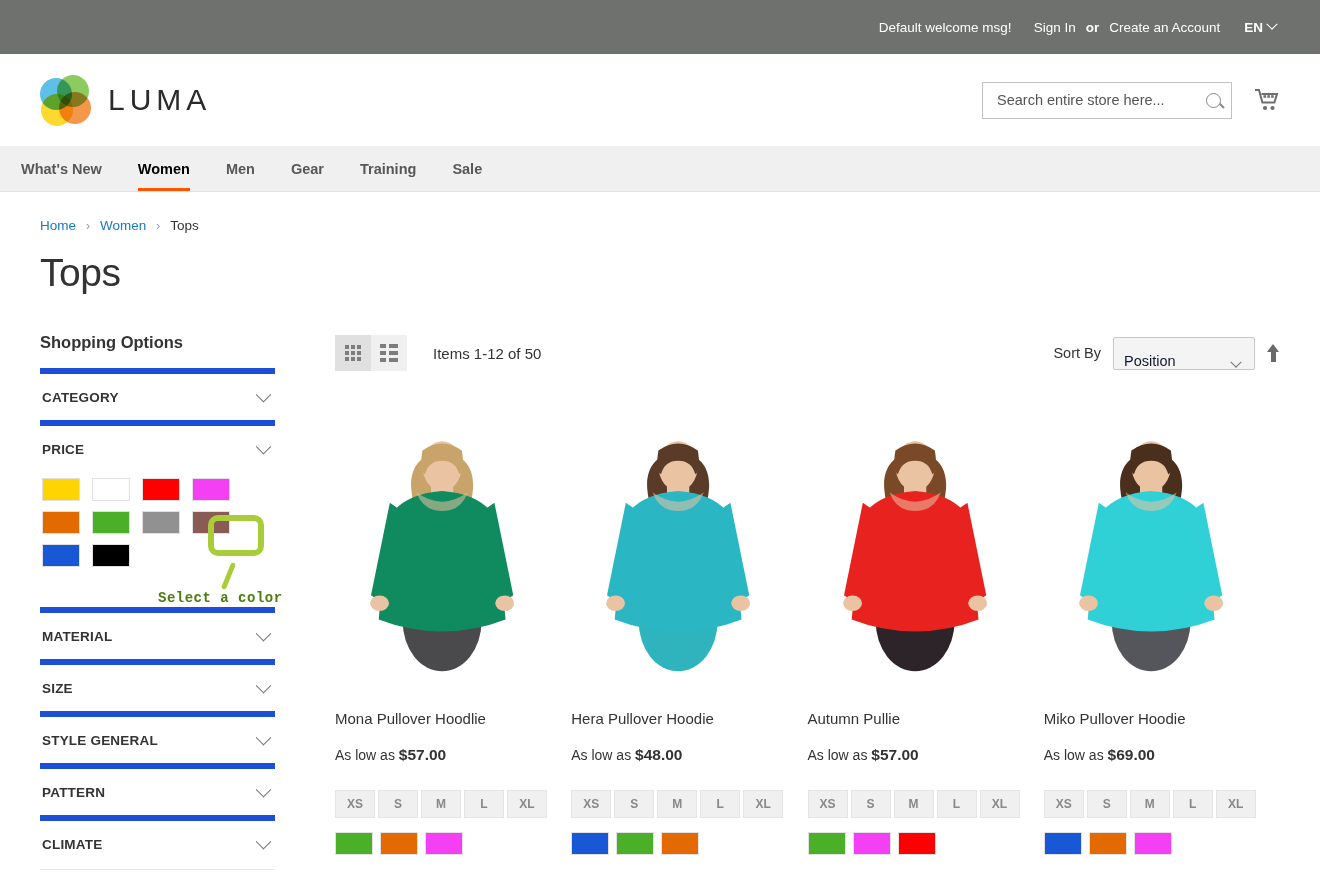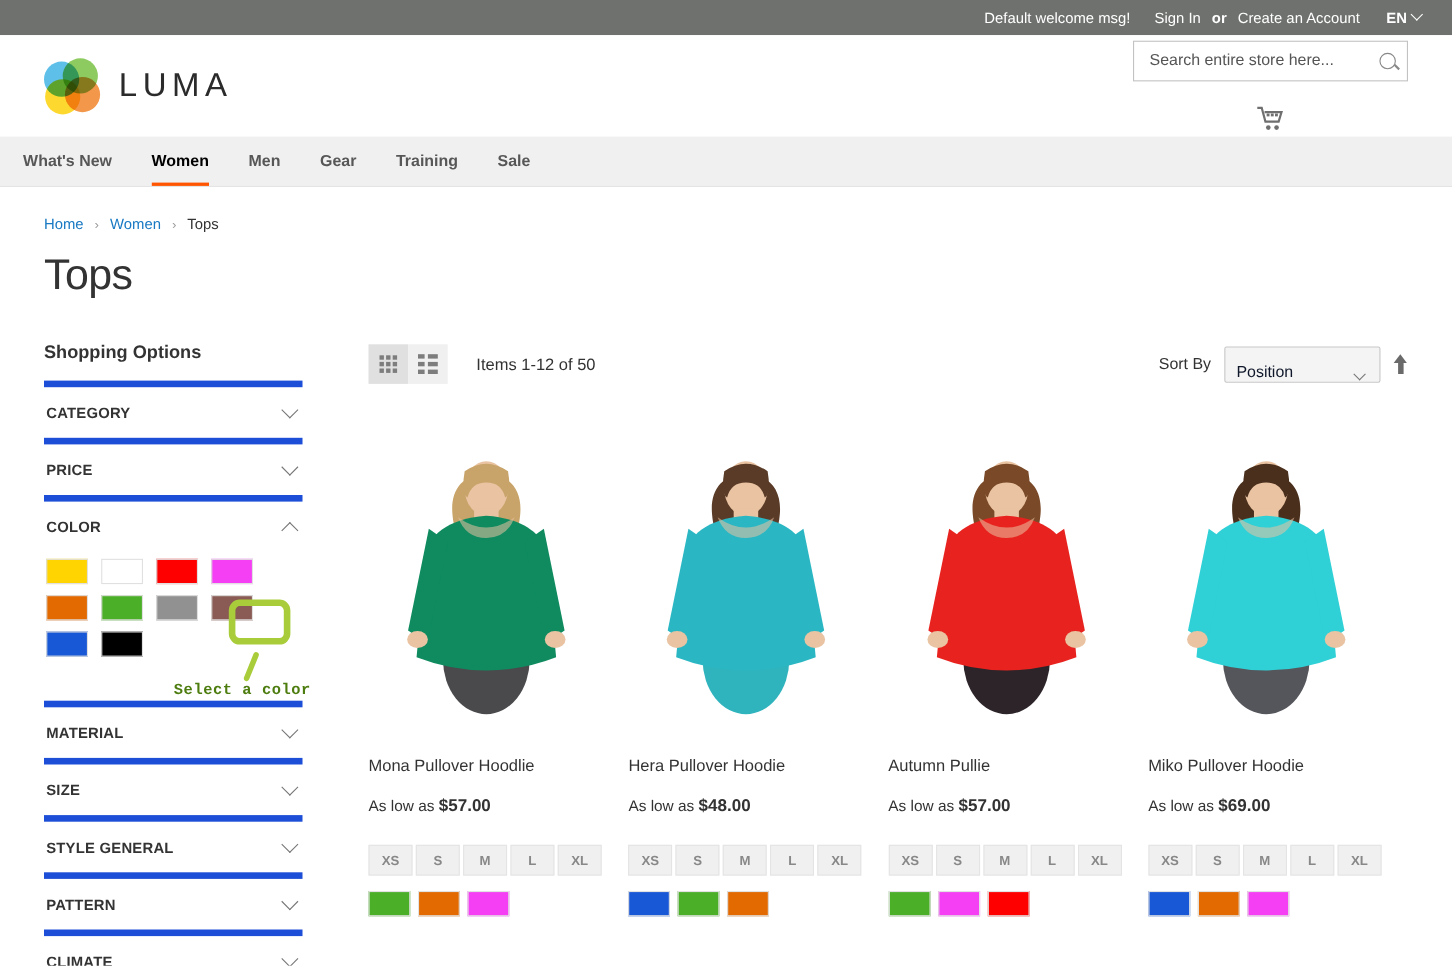--- a/index.html
+++ b/index.html
@@ -6,23 +6,23 @@
   html, body { margin:0; padding:0; }
   body {
     width:1320px; height:878px; overflow:hidden;
     font-family:"Liberation Sans", sans-serif;
     color:#333; background:#fff;
     -webkit-font-smoothing:antialiased;
   }
 
   
   .top-panel {
-    height:32px; background:#6e716e; color:#fff;
+    height:54px; background:#6e716e; color:#fff;
     display:flex; align-items:center; justify-content:flex-end;
-    padding-right:28px; font-size:13.5px;
+    padding-right:44px; font-size:13.5px;
   }
   .top-panel .welcome { margin-right:22px; }
   .top-panel a { color:#fff; text-decoration:none; }
   .top-panel .sep { margin:18px 10px;font-weight:bold; }
   .lang { margin-left:24px; display:flex; align-items:center; gap:5px;font-weight:bold; }
   .chev-sm { display:inline-block; width:8px; height:8px;
     border-right:1.4px solid #fff; border-bottom:1.4px solid #fff;
     transform:rotate(45deg) translate(-2px,-2px); }
 
   
@@ -39,21 +39,21 @@
   .lc-blue   { left:0;  top:3px;  background:#41b4e6; }
   .lc-green  { left:17px; top:0;   background:#79c143; }
   .lc-orange { left:19px; top:17px; background:#f1852a; }
   .lc-yellow { left:1px; top:19px; background:#fdd20a; }
   .logo-hole {
     position:absolute; left:13px; top:13px; width:24px; height:24px;
     border-radius:50%; background:#fff; z-index:5;
   }
   .logo-text { font-size:30px; letter-spacing:5px; color:#2b2b2b; font-weight:400; }
 
-  .header-right { margin-left:auto; display:flex; align-items:center; gap:22px;flex-direction:column; }
+  .header-right { margin-left:auto; display:flex; align-items:center; gap:22px; }
   .search-box {
     width:250px; height:37px; border:1px solid #c2c2c2; background:#fff;
     display:flex; align-items:center; padding:0 10px 0 12px;
   }
   .search-box input {
     border:0; outline:0; flex:1; font-size:14.5px; color:#333;
     font-family:"Liberation Sans", sans-serif; background:transparent;
   }
   .search-box input::placeholder { color:#555; }
   .mag { width:15px; height:15px; border:1.6px solid #888; border-radius:50%;
@@ -240,24 +240,20 @@
   <div class="sidebar">
     <div class="shop-title">Shopping Options</div>
 
     <div class="filter-row">
       <span class="lbl">CATEGORY</span>
       <span class="chev"></span>
     </div>
     <div class="filter-row">
       <span class="lbl">PRICE</span>
       <span class="chev"></span>
-    </div>
-    <div class="filter-row">
-      <span class="lbl">COLOR</span>
-      <span class="chev up"></span>
     </div>
 
     <div class="swatch-grid" id="swatch-grid">
         <div class="swatch" style="background: rgb(255, 212, 0);"></div>
         <div class="swatch" style="background: rgb(255, 255, 255);"></div>
         <div class="swatch" style="background: rgb(255, 0, 0);"></div>
         <div class="swatch" style="background: rgb(244, 63, 244);"></div>
         <div class="swatch" style="background: rgb(226, 106, 0);"></div>
         <div class="swatch" style="background: rgb(76, 175, 40);"></div>
         <div class="swatch" style="background: rgb(145, 145, 145);"></div>

